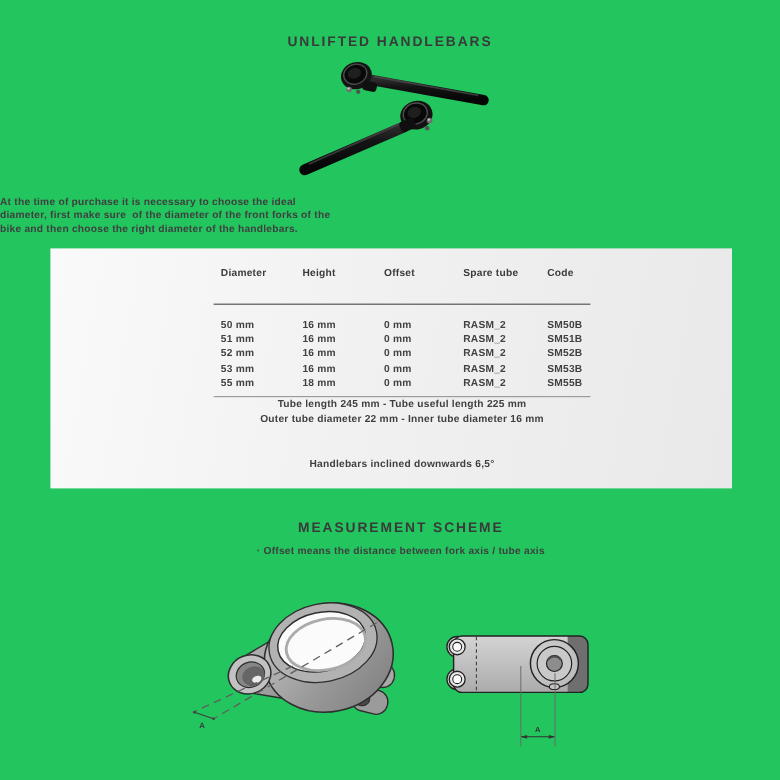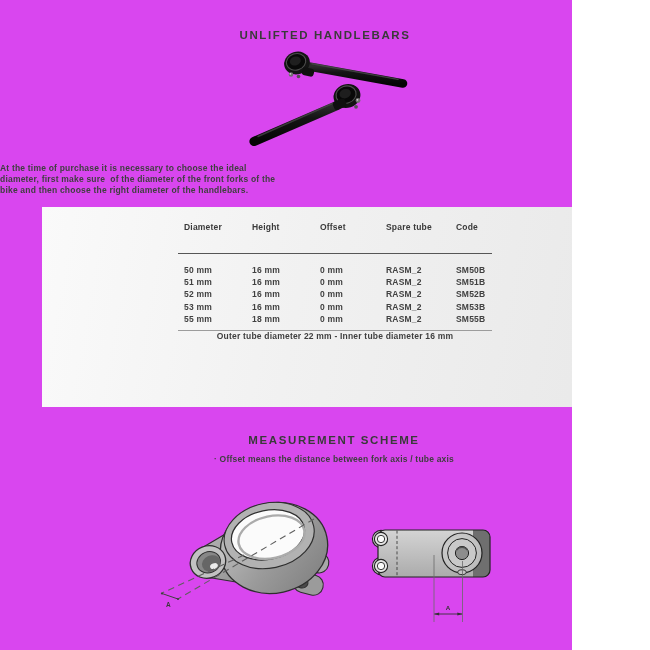--- a/index.html
+++ b/index.html
@@ -1,17 +1,17 @@
 <!DOCTYPE html>
 <html><head>
 <meta charset="utf-8">
 <style>
   html,body{margin:0;padding:0;background:#ffffff;}
   .stage{
-    position:relative;width:572px;height:650px;background:#d946ef;overflow:hidden;
+    position:relative;width:650px;height:650px;background:#22c55e;overflow:hidden;
     font-family:"Liberation Sans","DejaVu Sans",sans-serif;color:#3d3d3d;
   }
   .abs{position:absolute;}
   .h1{
     width:650px;text-align:center;font-size:11.5px;font-weight:bold;
     letter-spacing:1.6px;color:#3a3a3a;
   }
   .intro{width:650px;font-size:8.5px;font-weight:bold;
     line-height:11.2px;letter-spacing:.2px;color:#3f3f3f;}
   .intro div{white-space:pre;}
@@ -130,23 +130,25 @@
             <div>55 mm</div>
             <div>18 mm</div>
             <div>0 mm</div>
             <div>RASM_2</div>
             <div>SM55B</div>
           </div>
         </div>
     </div>
 
     <div class="abs notes">
+      <div>Tube length 245 mm - Tube useful length 225 mm</div>
       <div>Outer tube diameter 22 mm - Inner tube diameter 16 mm</div>
     </div>
 
+    <div class="abs incline">Handlebars inclined downwards 6,5°</div>
   </div>
 
   <div class="abs h2">MEASUREMENT SCHEME</div>
   <div class="abs note2">· Offset means the distance between fork axis / tube axis</div>
 
   <svg class="abs" style="left:148px;top:487px;" width="190" height="150" viewBox="0 0 190 150">
     <defs>
       <linearGradient id="ring3d" x1="0" y1="0" x2="1" y2="1">
         <stop offset="0" stop-color="#c9c9c9"></stop>
           <stop offset="0.55" stop-color="#9a9a9a"></stop>

